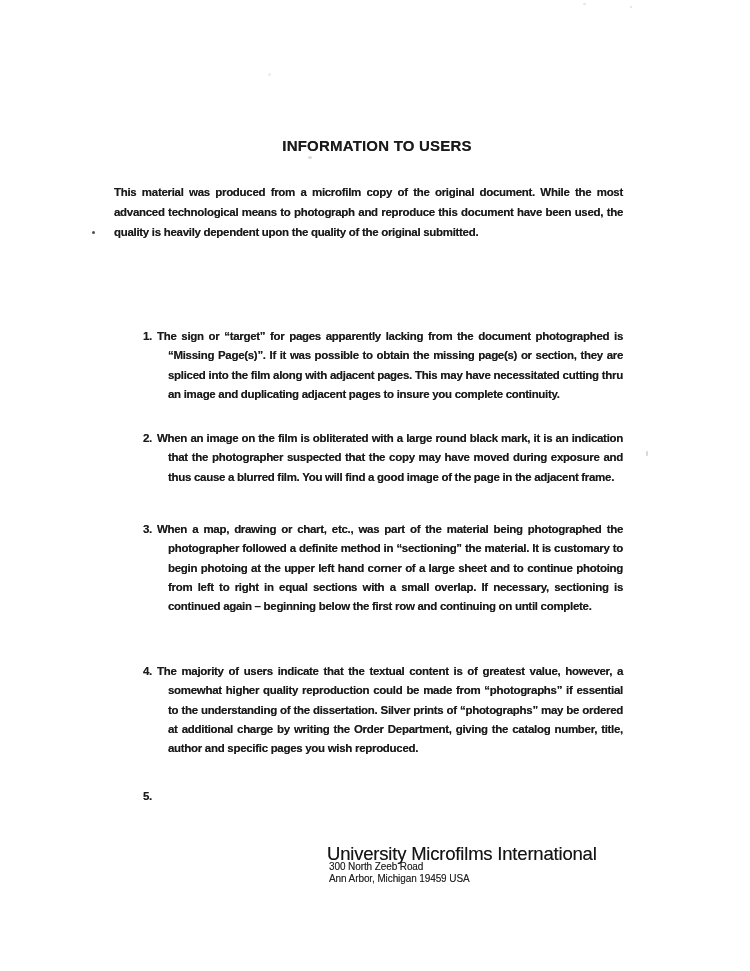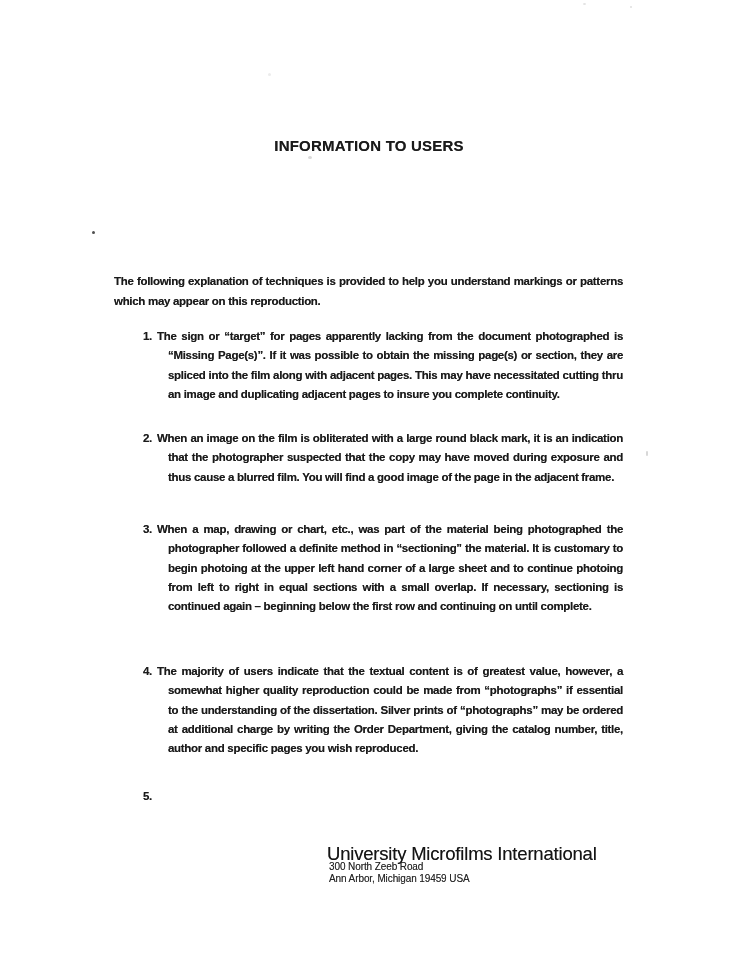--- a/index.html
+++ b/index.html
@@ -8,21 +8,21 @@
     width: 750px;
     height: 971px;
     background: #ffffff;
     overflow: hidden;
     font-family: "Liberation Sans", sans-serif;
     color: #1a1a1a;
   }
   .title {
     position: absolute;
     top: 127px;
-    left: 0;
+    left: 8px;
     width: 738px;
     text-align: center;
     font-size: 15px;
     font-weight: bold;
     letter-spacing: 0.2px;
     text-shadow: 0 0 0.5px rgba(25,25,25,0.65);
   }
   .para {
     position: absolute;
     left: 114px;
@@ -91,21 +91,21 @@
   .sp5 { left: 268px; top: 73px;  width: 3px; height: 3px; background: #ececec; }
   .sp6 { left: 646px; top: 451px; width: 2px; height: 5px; background: #d8d8d8; border-radius: 1px; }
 </style>
 </head>
 <body>
 
 <div class="page">
 
   <h1 class="title">INFORMATION TO USERS</h1>
 
-  <p class="para p2">The following explanation of techniques is provided to help you understand markings or patterns which may appear on this reproduction.</p>
+  <p class="para p1">This material was produced from a microfilm copy of the original document. While the most advanced technological means to photograph and reproduce this document have been used, the quality is heavily dependent upon the quality of the original submitted.</p>
 
   <div class="item i1"><span class="num">1.</span><span>The sign or “target” for pages apparently lacking from the document photographed is “Missing Page(s)”. If it was possible to obtain the missing page(s) or section, they are spliced into the film along with adjacent pages. This may have necessitated cutting thru an image and duplicating adjacent pages to insure you complete continuity.</span></div>
 
   <div class="item i2"><span class="num">2.</span><span>When an image on the film is obliterated with a large round black mark, it is an indication that the photographer suspected that the copy may have moved during exposure and thus cause a blurred film. You will find a good image of the page in the adjacent frame.</span></div>
 
   <div class="item i3"><span class="num">3.</span><span>When a map, drawing or chart, etc., was part of the material being photographed the photographer followed a definite method in “sectioning” the material. It is customary to begin photoing at the upper left hand corner of a large sheet and to continue photoing from left to right in equal sections with a small overlap. If necessary, sectioning is continued again – beginning below the first row and continuing on until complete.</span></div>
 
   <div class="item i4"><span class="num">4.</span><span>The majority of users indicate that the textual content is of greatest value, however, a somewhat higher quality reproduction could be made from “photographs” if essential to the understanding of the dissertation. Silver prints of “photographs” may be ordered at additional charge by writing the Order Department, giving the catalog number, title, author and specific pages you wish reproduced.</span></div>
 
   <div class="item i5"><span class="num">5.</span></div>

